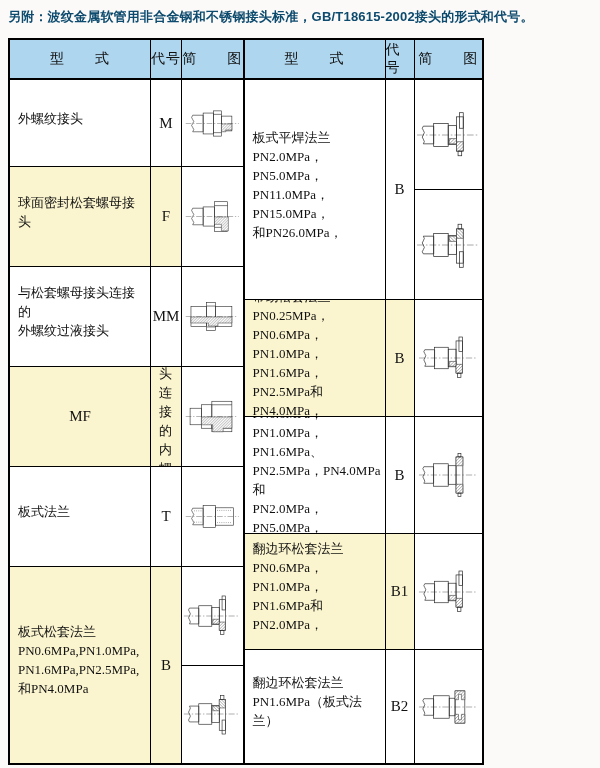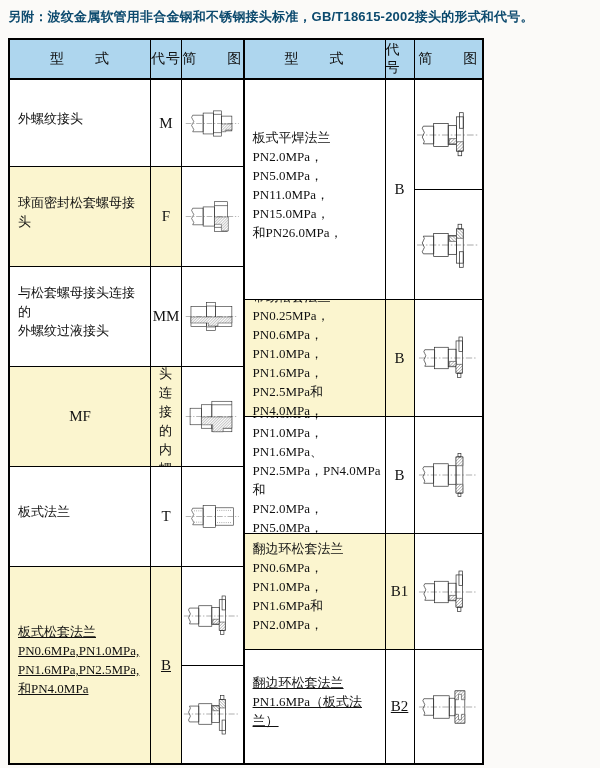--- a/index.html
+++ b/index.html
@@ -21,21 +21,21 @@
     grid-template-rows:40px 87px 100px 100px 100px 100px 1fr;}
   .half.right{width:294px;border-left:2px solid #000;
     grid-template-columns:141px 29px 1fr;
     grid-template-rows:40px 220px 117px 117px 116px 1fr;}
   .cell{
     border-right:1px solid #000;border-bottom:1px solid #000;
     box-sizing:border-box;display:flex;align-items:center;overflow:hidden;
     background:#fff;
   }
   .cell.nr{border-right:none;}
-  .cell.nb{border-bottom:none;text-decoration:underline;}
+  .cell.nb{border-bottom:none;}
   .hd{
     background:#aed6ee;justify-content:center;
     border-bottom-width:2px;font-size:14px;letter-spacing:1px;
   }
   .type{
     padding:4px 4px 14px 8px;font-size:13px;line-height:19px;
     white-space:pre-line;text-align:left;
   }
   .code{justify-content:center;font-size:15px;}
   .diag{justify-content:center;padding:2px;}

